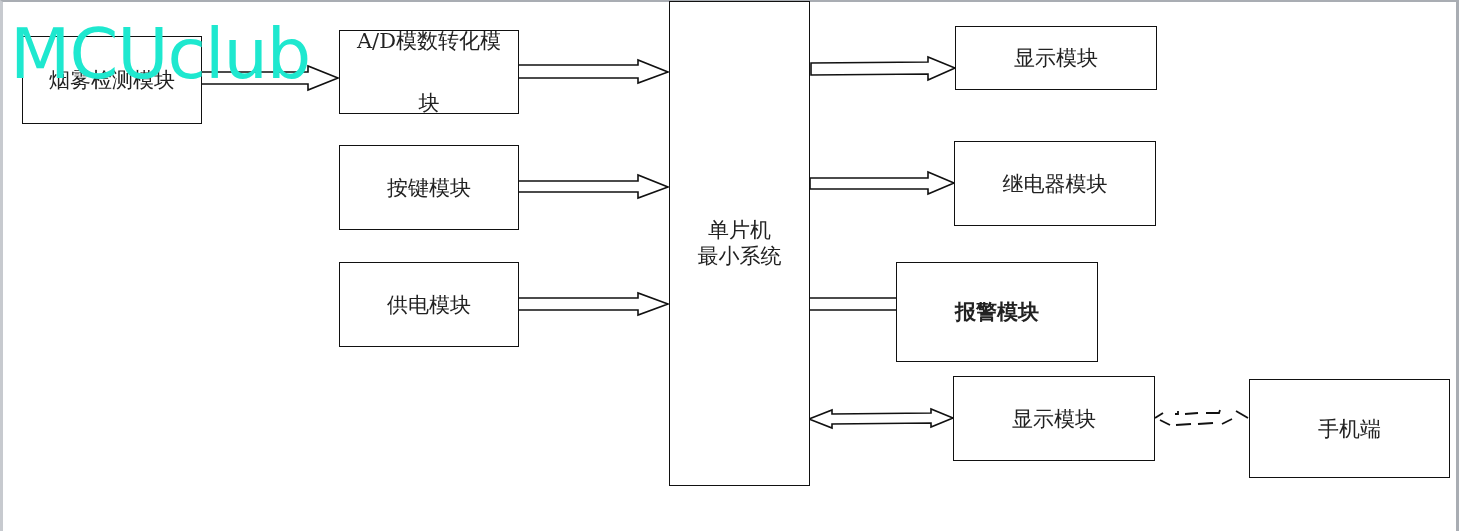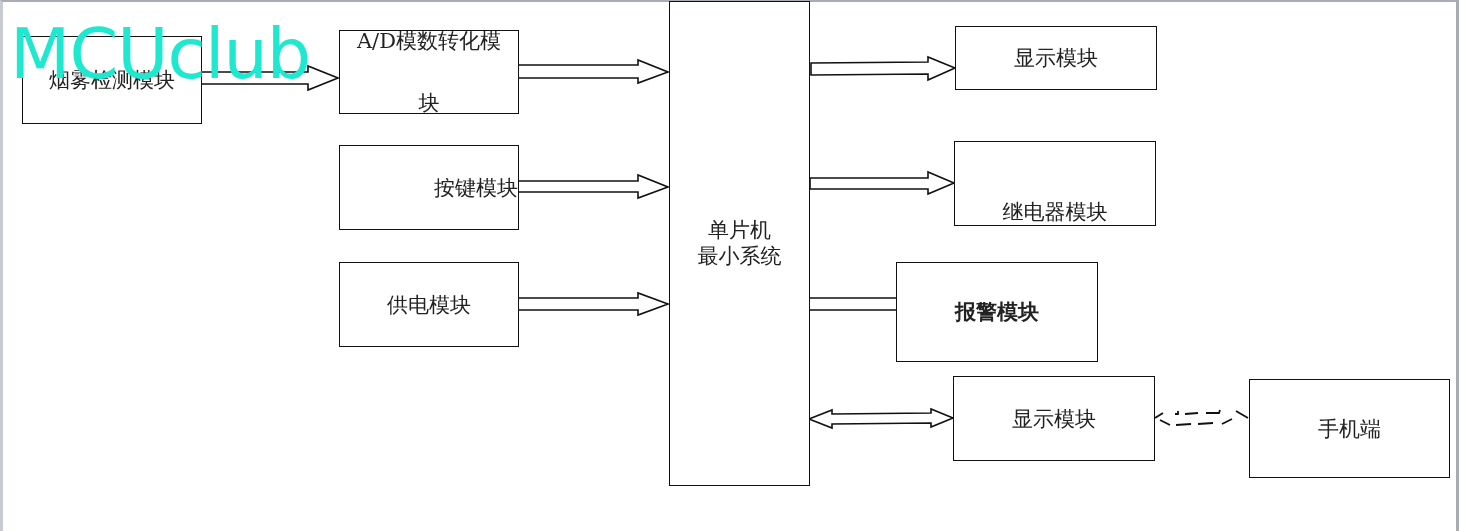--- a/index.html
+++ b/index.html
@@ -55,38 +55,38 @@
 
 <div class="box" style="left:22px;top:36px;width:180px;height:88px;">
   <span>烟雾检测模块</span>
 </div>
 
 <div class="box" style="left:339px;top:30px;width:180px;height:84px;flex-direction:column;gap:36px;">
   <span>A/D模数转化模</span>
   <span>块</span>
 </div>
 
-<div class="box" style="left:339px;top:145px;width:180px;height:85px;justify-content:flex-end;">
+<div class="box" style="left:339px;top:145px;width:180px;height:85px;">
   <span>按键模块</span>
 </div>
 
 <div class="box" style="left:339px;top:262px;width:180px;height:85px;">
   <span>供电模块</span>
 </div>
 
 <div class="box" style="left:669px;top:1px;width:141px;height:485px;flex-direction:column;padding-bottom:2px;">
   <span>单片机</span>
   <span>最小系统</span>
 </div>
 
 <div class="box" style="left:955px;top:26px;width:202px;height:64px;">
   <span>显示模块</span>
 </div>
 
-<div class="box" style="left:954px;top:141px;width:202px;height:85px;align-items:flex-end;">
+<div class="box" style="left:954px;top:141px;width:202px;height:85px;">
   <span>继电器模块</span>
 </div>
 
 <div class="box" style="left:896px;top:262px;width:202px;height:100px;font-weight:bold;">
   <span>报警模块</span>
 </div>
 
 <div class="box" style="left:953px;top:376px;width:202px;height:85px;">
   <span>显示模块</span>
 </div>

